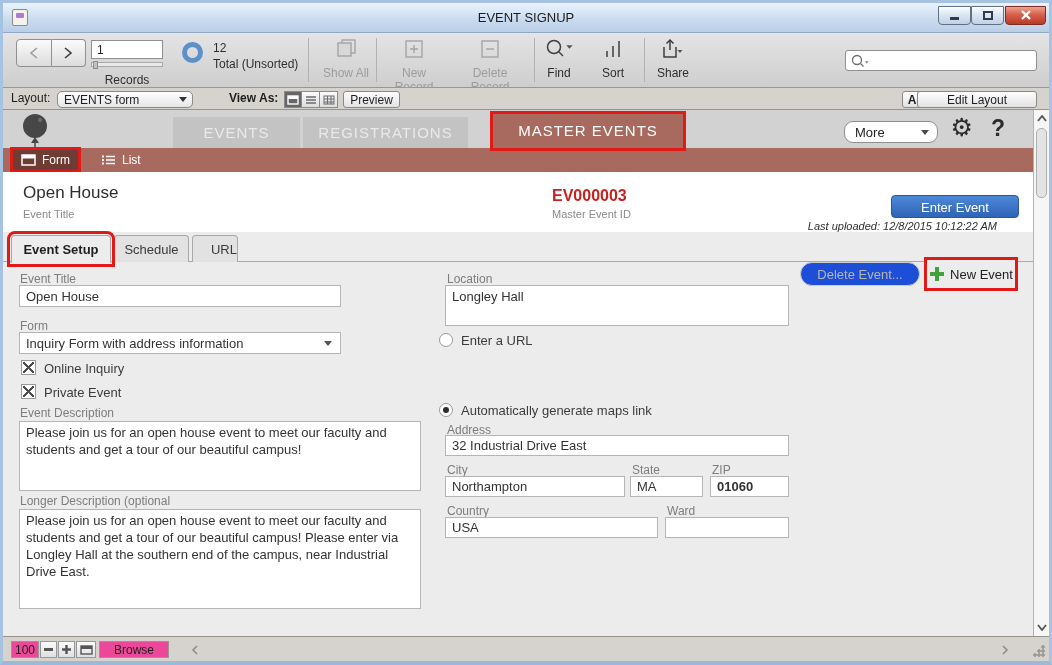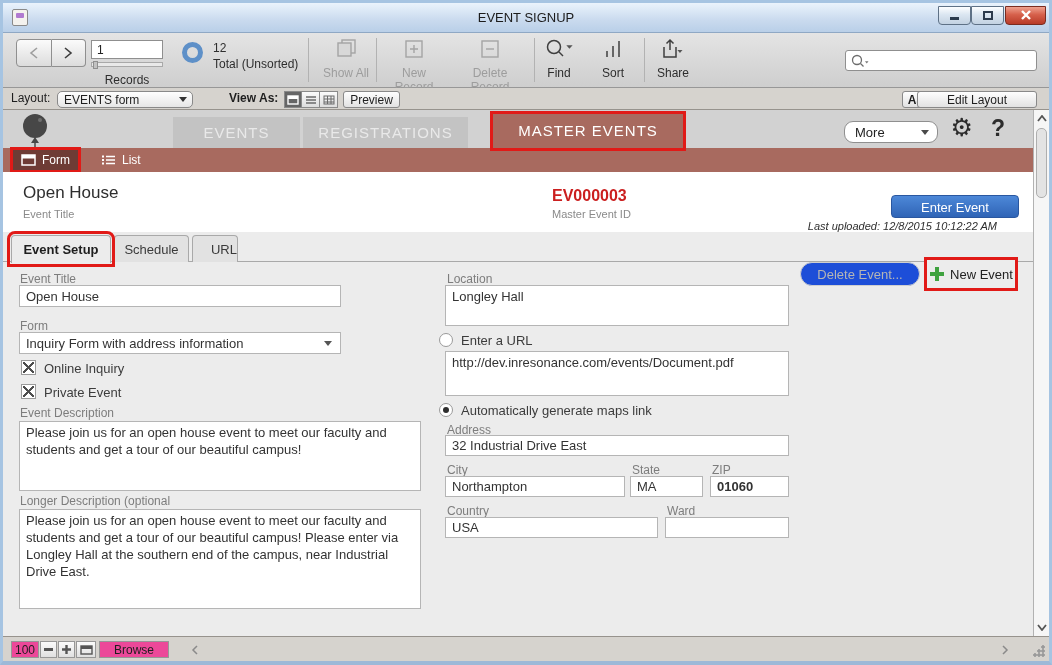--- a/index.html
+++ b/index.html
@@ -335,21 +335,20 @@
       <div class="cklabel" style="left:41px;top:153px;">Private Event</div>
       <div class="flabel" style="left:17px;top:174px;">Event Description</div>
       <textarea class="farea" style="left: 16px; top: 189px; width: 402px; height: 70px;">Please join us for an open house event to meet our faculty and students and get a tour of our beautiful campus!</textarea>
       <div class="flabel" style="left:17px;top:262px;">Longer Description (optional</div>
       <textarea class="farea" style="left: 16px; top: 277px; width: 402px; height: 100px;">Please join us for an open house event to meet our faculty and students and get a tour of our beautiful campus! Please enter via Longley Hall at the southern end of the campus, near Industrial Drive East.</textarea>
 
       <div class="flabel" style="left:444px;top:40px;">Location</div>
       <textarea class="farea" style="left: 442px; top: 53px; width: 344px; height: 41px;">Longley Hall</textarea>
       <div class="radio" style="left:436px;top:101px;"></div>
       <div class="cklabel" style="left:458px;top:101px;">Enter a URL</div>
-      <textarea class="farea" style="left: 442px; top: 119px; width: 344px; height: 45px;">http://dev.inresonance.com/events/Document.pdf</textarea>
       <div class="radio on" style="left:436px;top:171px;"></div>
       <div class="cklabel" style="left:458px;top:171px;">Automatically generate maps link</div>
       <div class="flabel" style="left:444px;top:191px;">Address</div>
       <input class="fin" style="left: 442px; top: 203px; width: 344px; height: 21px;" value="32 Industrial Drive East">
       <div class="flabel" style="left:444px;top:231px;">City</div>
       <div class="flabel" style="left:629px;top:231px;">State</div>
       <div class="flabel" style="left:709px;top:231px;">ZIP</div>
       <input class="fin" style="left: 442px; top: 244px; width: 180px; height: 21px;" value="Northampton">
       <input class="fin" style="left: 627px; top: 244px; width: 73px; height: 21px;" value="MA">
       <input class="fin" style="left: 707px; top: 244px; width: 79px; height: 21px; font-weight: bold;" value="01060">

